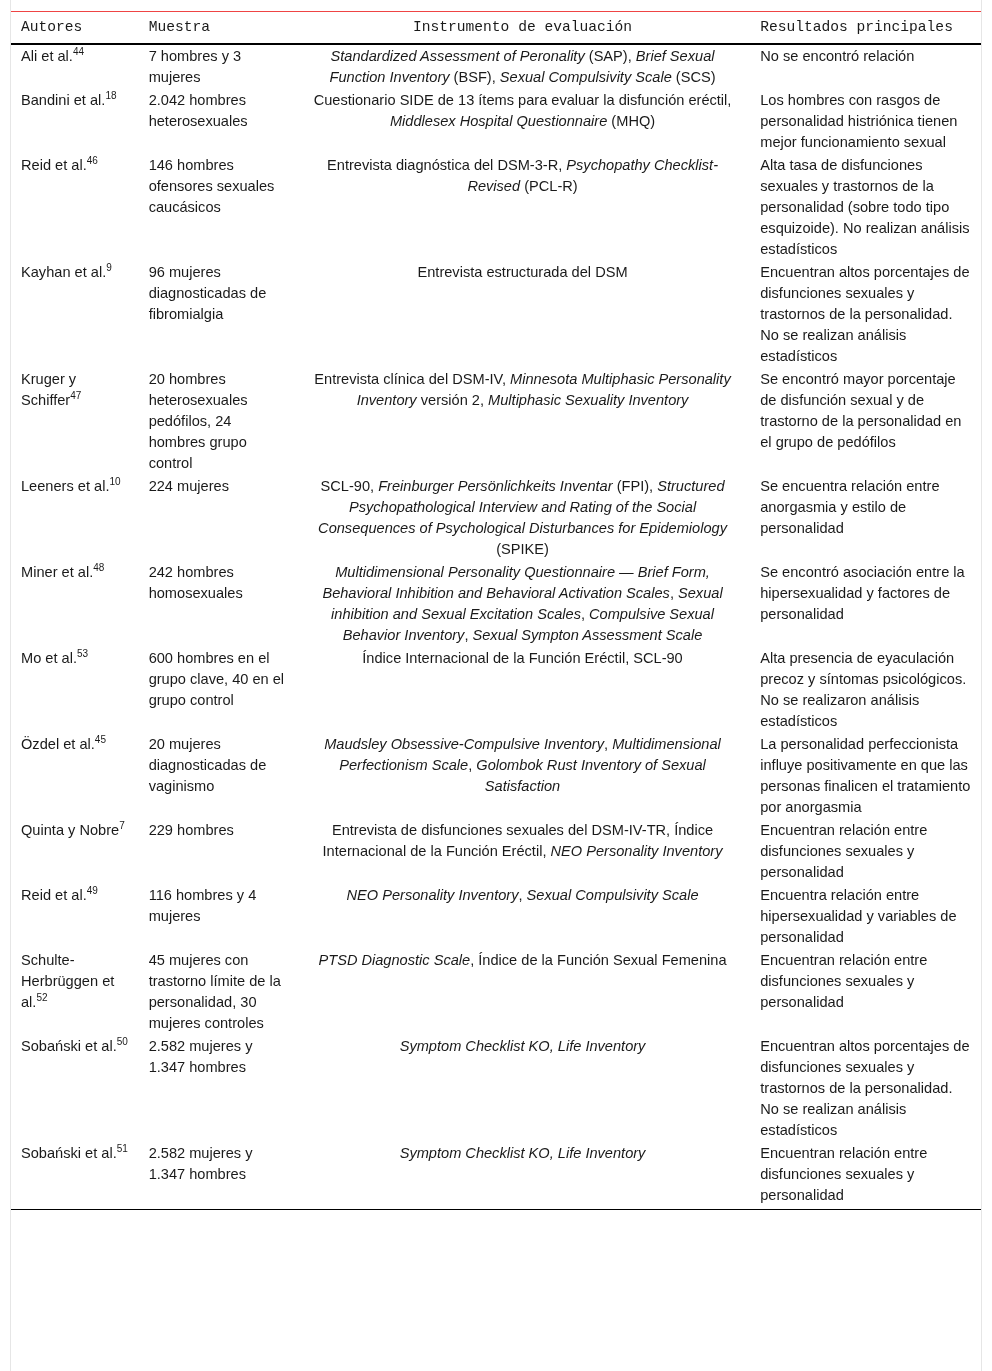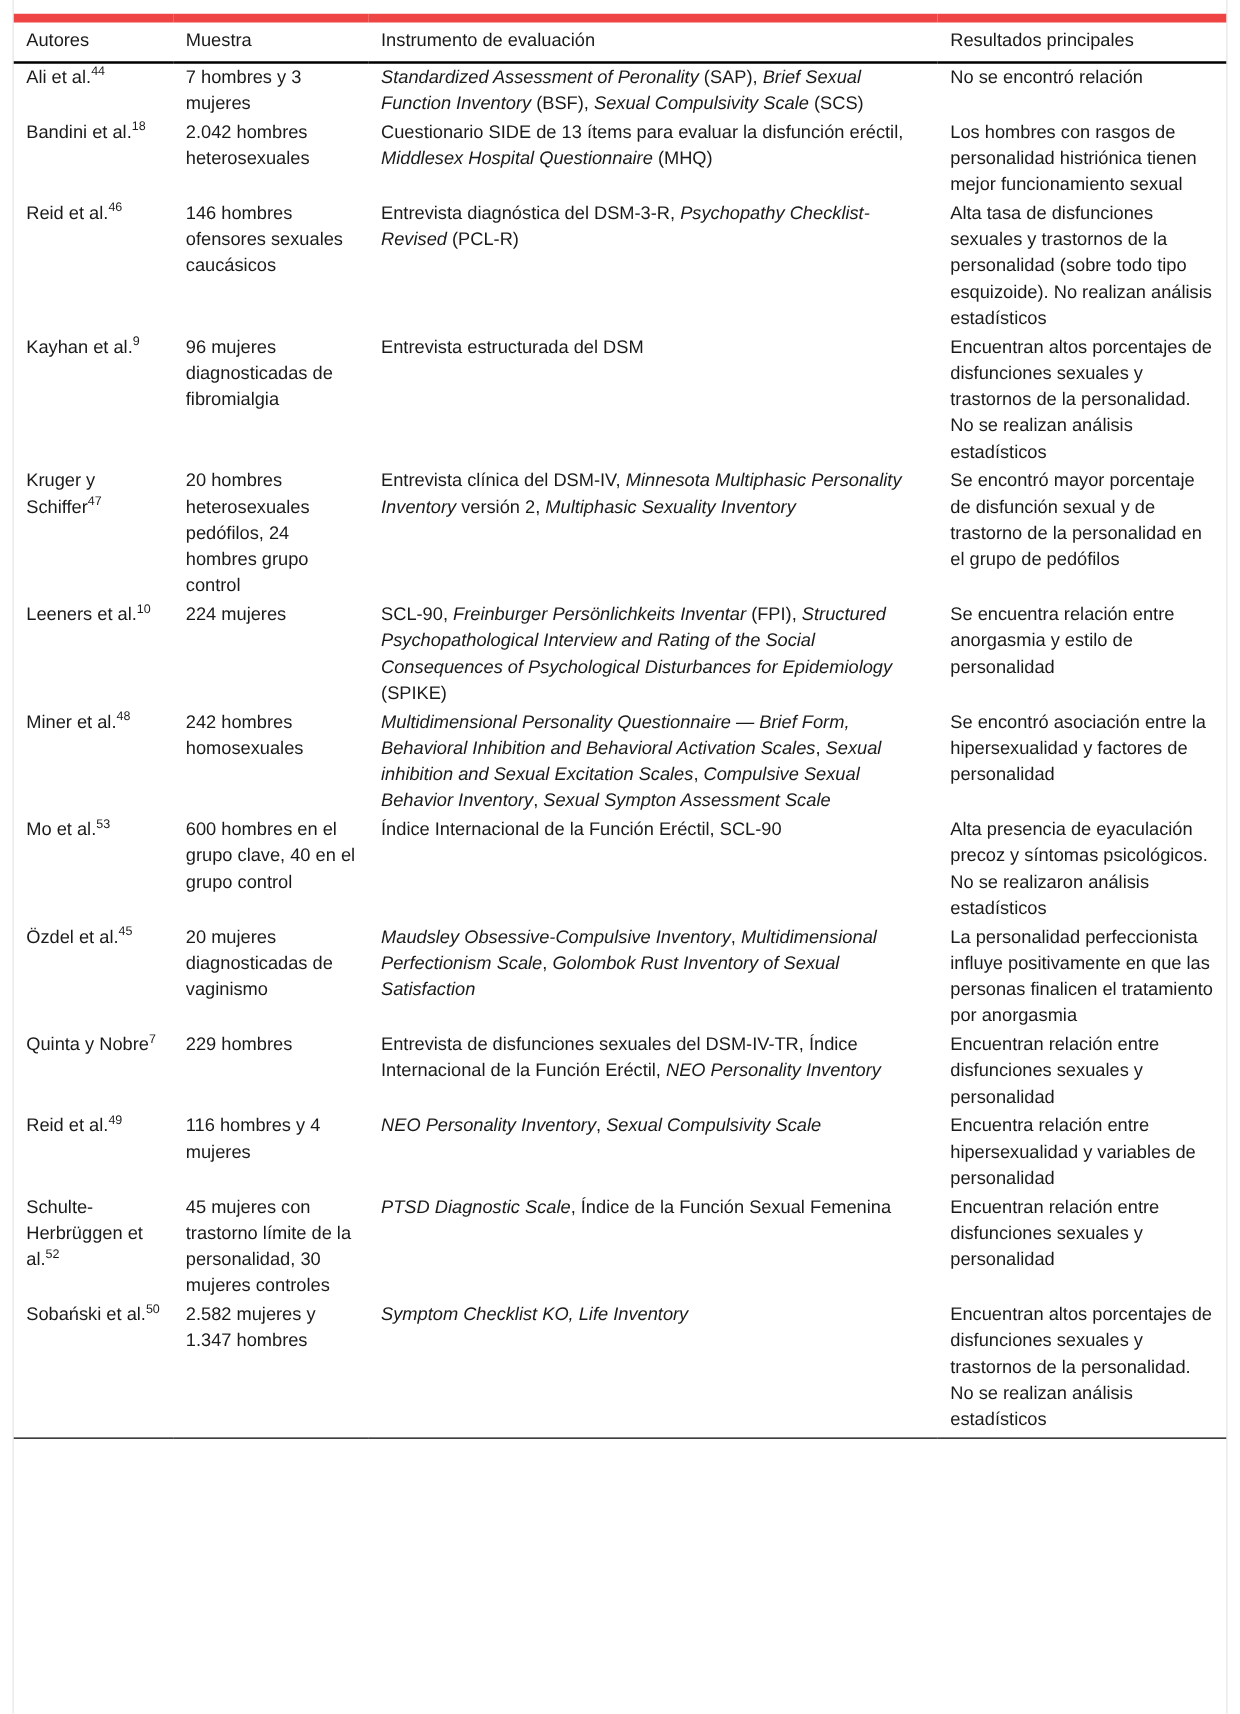--- a/index.html
+++ b/index.html
@@ -2,28 +2,28 @@
 <html><head>
 <meta charset="utf-8">
 <style>
   html, body { margin: 0; padding: 0; background: #ffffff; }
   body { width: 992px; height: 1371px; overflow: hidden; position: relative;
          font-family: "Liberation Sans", sans-serif; color: #1a1a1a; }
   .frame { position: absolute; left: 10px; top: 0; width: 972px; height: 1371px;
            border-left: 1px solid #e6e6e6; border-right: 1px solid #e6e6e6; box-sizing: border-box; }
   table { position: absolute; left: 11px; top: 11px; width: 970px; border-collapse: collapse;
           font-size: 14.6px; line-height: 21px; }
-  thead tr { border-top: 7px solid #ef4444; border-bottom: 2px solid #000; }
+  thead tr { border-top: 1px solid #ef4444; border-bottom: 2px solid #000; font-family: Liberation Mono, monospace; }
   thead th { font-weight: normal; text-align: left; padding: 5px 10px 4px 10px; height: 22px; vertical-align: top; }
   tbody td { vertical-align: top; padding: 1px 10px 1px 10px; }
   tbody tr:last-child { border-bottom: 1px solid #000; }
   tbody tr:last-child td { padding-bottom: 3px; }
   .c1 { width: 105px; }
   .c2 { width: 133px; }
-  .c3 { width: 426px; }
+  .c3 { width: 426px; text-align: center; }
   .c4 { width: 206px; }
   sup { font-size: 10px; line-height: 0; vertical-align: 6px; }
   em { }
 </style>
 </head>
 <body>
 
 <div class="frame"></div>
 
 <table>
@@ -120,14 +120,20 @@
     <td class="c4">Encuentran relación entre disfunciones sexuales y personalidad</td>
   </tr>
 
   <tr>
     <td class="c1"><span>Sobański et al.</span><sup>50</sup></td>
     <td class="c2">2.582 mujeres y 1.347 hombres</td>
     <td class="c3"><em>Symptom Checklist KO, Life Inventory</em></td>
     <td class="c4">Encuentran altos porcentajes de disfunciones sexuales y trastornos de la personalidad. No se realizan análisis estadísticos</td>
   </tr>
 
+  <tr>
+    <td class="c1"><span>Sobański et al.</span><sup>51</sup></td>
+    <td class="c2">2.582 mujeres y 1.347 hombres</td>
+    <td class="c3"><em>Symptom Checklist KO, Life Inventory</em></td>
+    <td class="c4">Encuentran relación entre disfunciones sexuales y personalidad</td>
+  </tr>
 </tbody>
 </table>
 
 </body></html>

